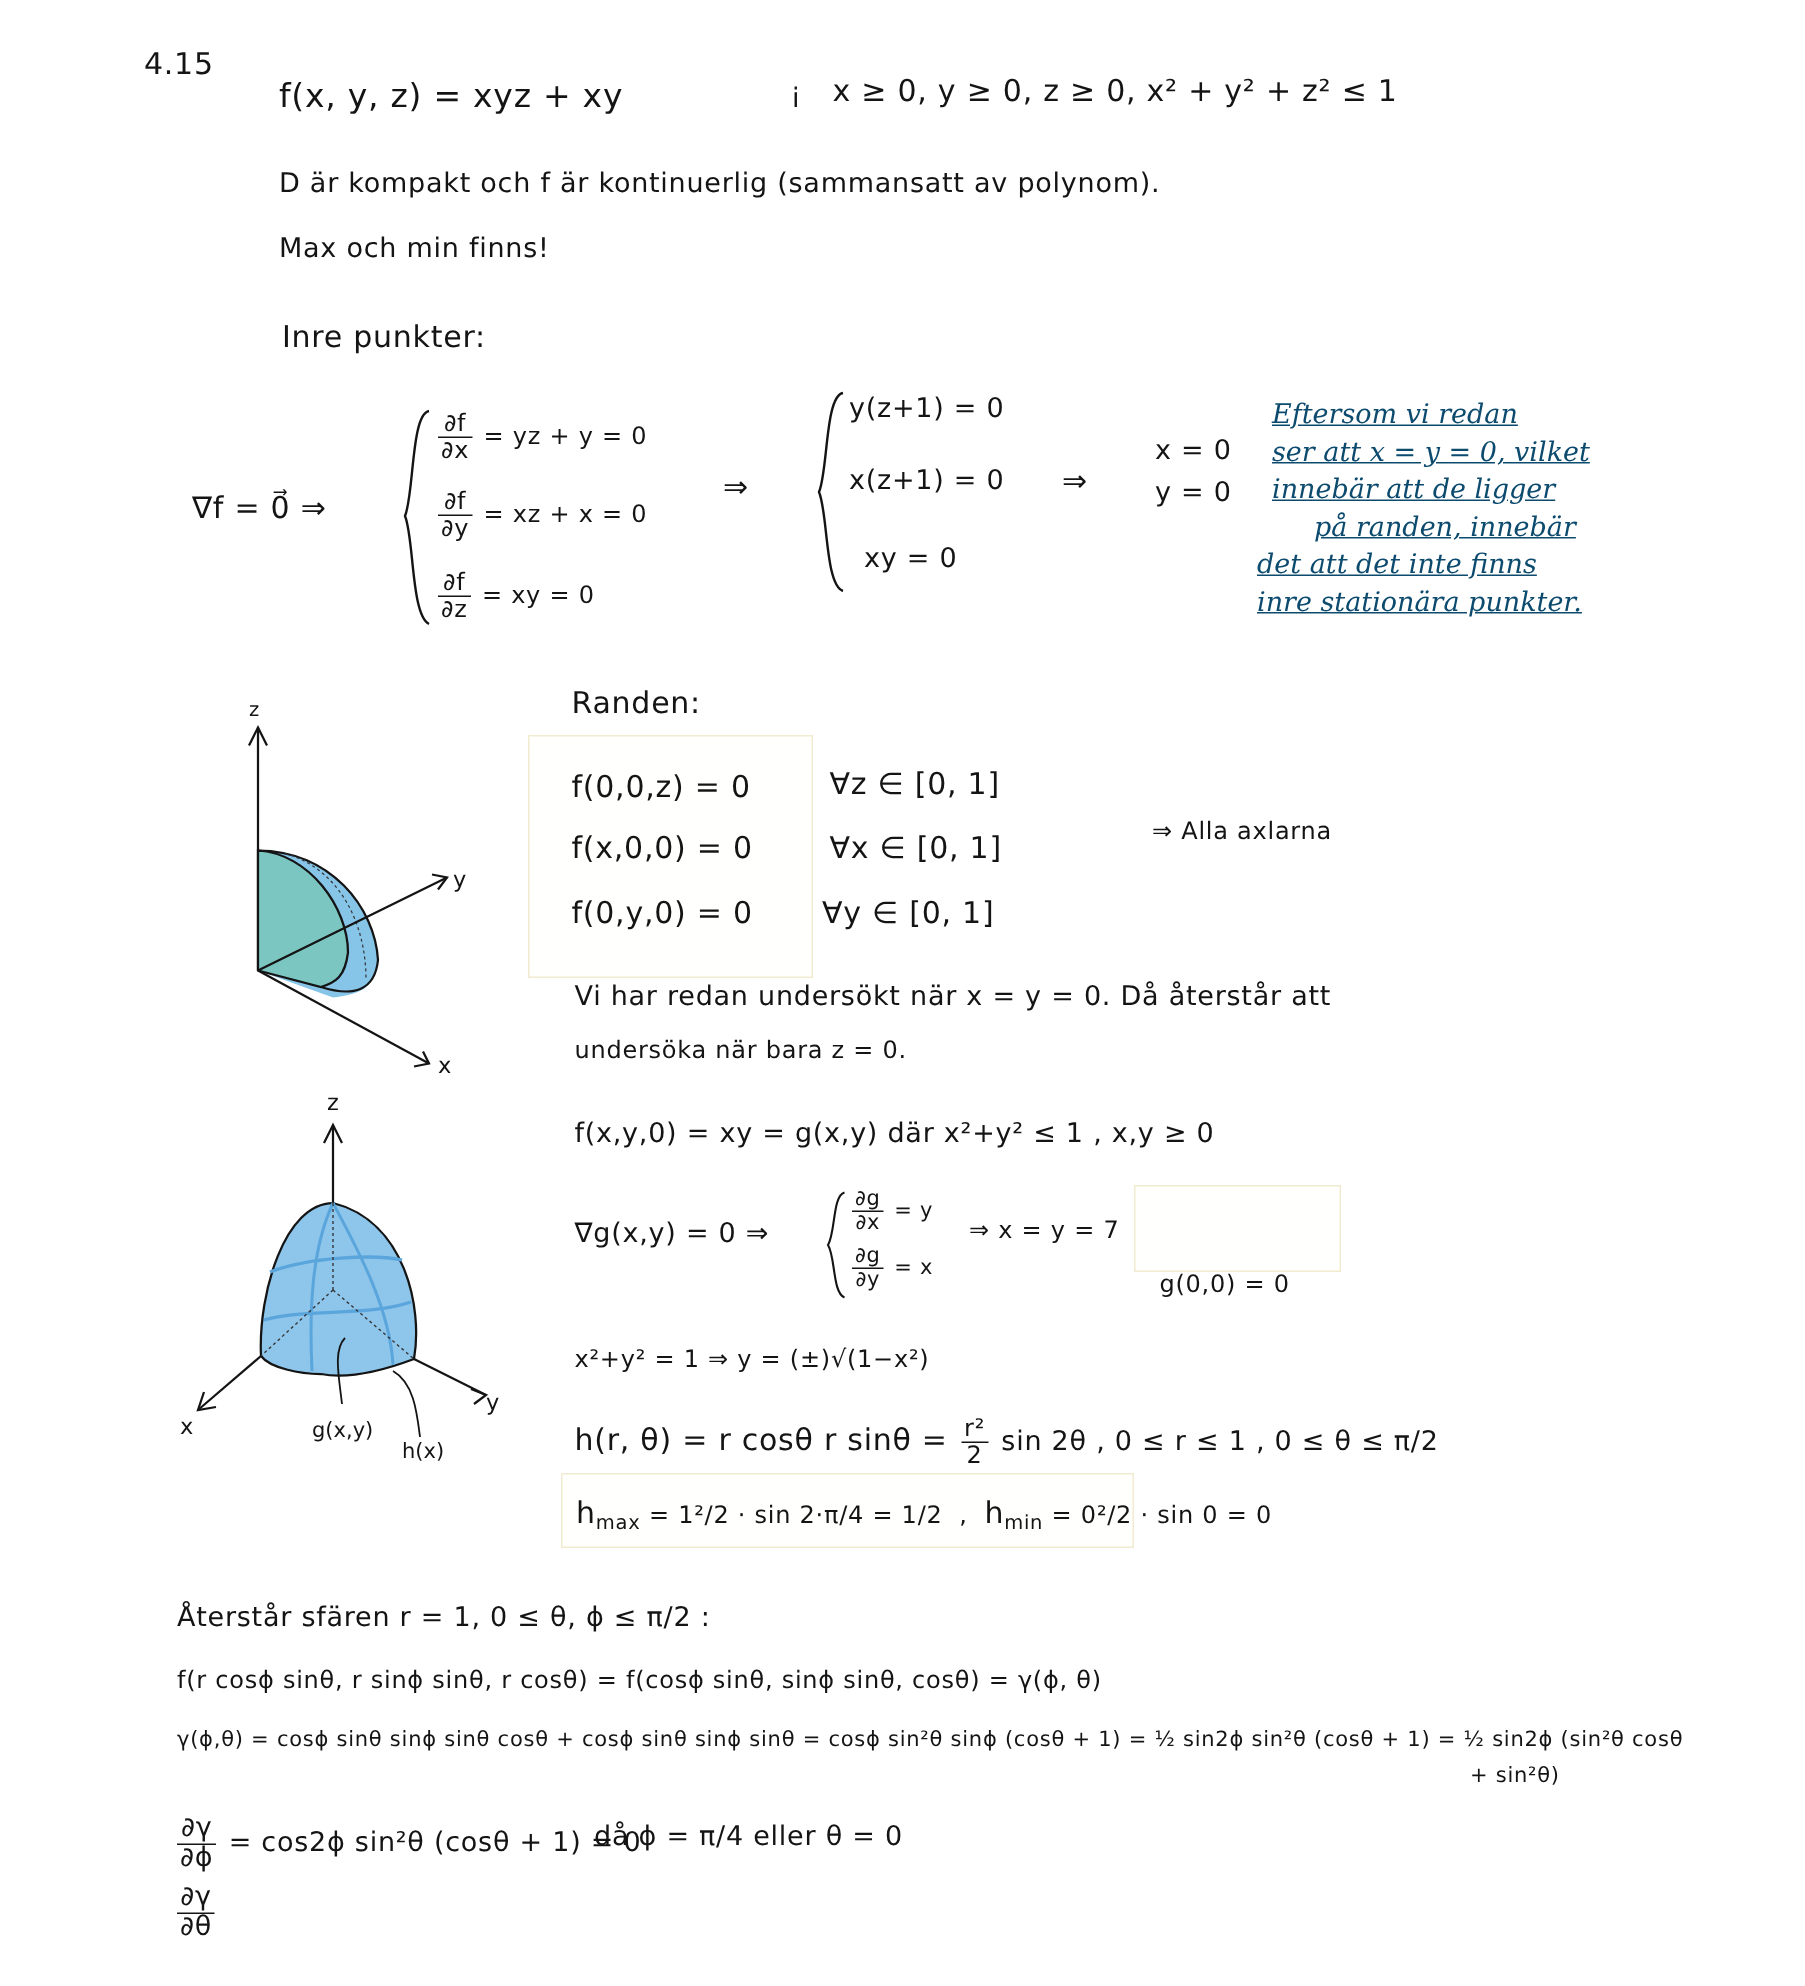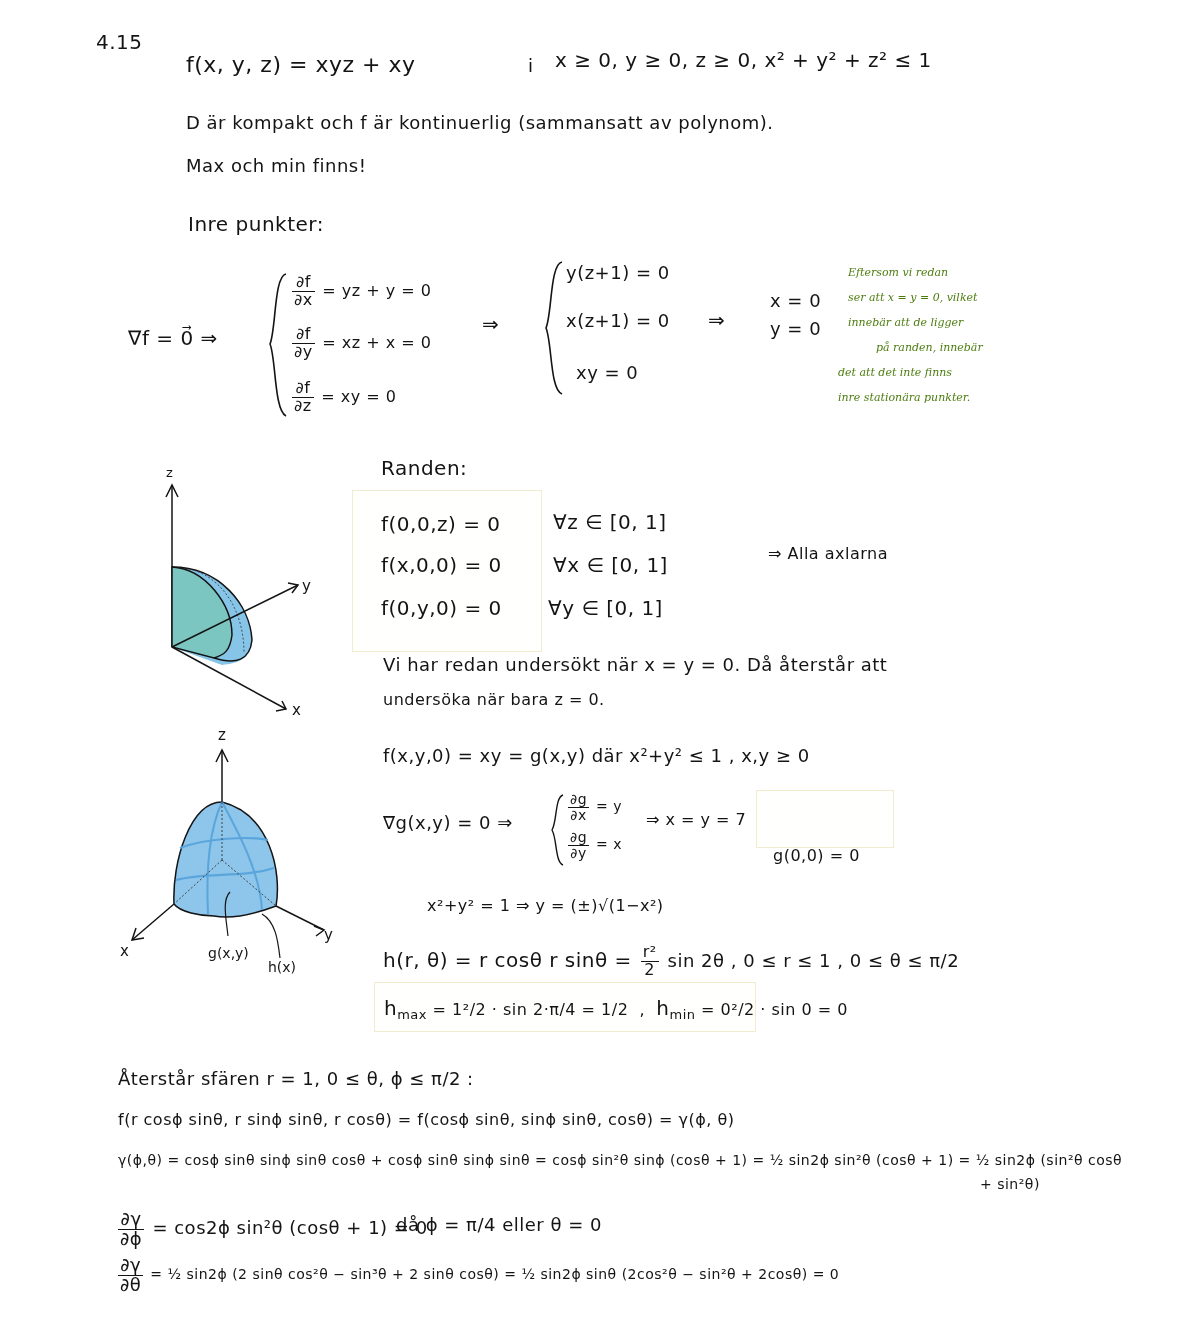--- a/index.html
+++ b/index.html
@@ -16,21 +16,21 @@
   .f14 { font-size: 14px; }
   .f13 { font-size: 13px; }
   .box {
     position: absolute; border: 1.5px solid #f1ebcf; background: #fffffd;
   }
   .frac { display: inline-block; vertical-align: middle; text-align: center; line-height: 1.05; margin: 0 2px; }
   .frac .num { display: block; border-bottom: 1.3px solid #141414; padding: 0 2px; }
   .frac .den { display: block; padding: 0 2px; }
   .brace { position: absolute; }
   svg text { font-family: "DejaVu Sans", sans-serif; fill: #141414; }
-  .note-line { position: absolute; white-space: nowrap; font-family: "DejaVu Serif", serif; font-style: italic; font-size: 11px; color: #4d7c0f; }
+  .note-line { position: absolute; white-space: nowrap; font-family: "DejaVu Serif", serif; font-style: italic; font-size: 18px; color: #0c4a6e; text-decoration: underline; }
 </style>
 </head>
 <body>
 
 <div class="hw f20" style="left:96px;top:30px;">4.15</div>
 <div class="hw f22" style="left:186px;top:52px;">f(x, y, z) = xyz + xy</div>
 <div class="hw f18" style="left:528px;top:55px;">i</div>
 <div class="hw f20" style="left:555px;top:48px;">x ≥ 0, y ≥ 0, z ≥ 0, x² + y² + z² ≤ 1</div>
 <div class="hw f18" style="left:186px;top:112px;">D är kompakt och f är kontinuerlig (sammansatt av polynom).</div>
 <div class="hw f18" style="left:186px;top:155px;">Max och min finns!</div>
@@ -146,21 +146,21 @@
   <span>= y</span>
 </div>
 <div class="hw f14" style="left:566px;top:830px;">
   <span class="frac"><span class="num">∂g</span><span class="den">∂y</span></span>
   <span>= x</span>
 </div>
 <div class="hw f16" style="left:646px;top:810px;">⇒ x = y = 7</div>
 <div class="box" style="left:756px;top:790px;width:136px;height:56px;"></div>
 <div class="hw f16" style="left:773px;top:846px;">g(0,0) = 0</div>
 
-<div class="hw f16" style="left:383px;top:896px;margin-left:44px;">x²+y² = 1  ⇒  y = (±)√(1−x²)</div>
+<div class="hw f16" style="left:383px;top:896px;">x²+y² = 1  ⇒  y = (±)√(1−x²)</div>
 
 <div class="hw f20" style="left:383px;top:944px;">
   <span>h(r, θ) = r cosθ r sinθ =</span>
   <span class="frac f16"><span class="num">r²</span><span class="den">2</span></span>
   <span class="f18">sin 2θ ,   0 ≤ r ≤ 1 ,  0 ≤ θ ≤ π/2</span>
 </div>
 
 <div class="box" style="left:374px;top:982px;width:380px;height:48px;"></div>
 <div class="hw f16" style="left:384px;top:996px;">
   <span class="f20">h</span><sub class="f13">max</sub>
@@ -176,14 +176,13 @@
 <div class="hw f14" style="left:980px;top:1176px;">+ sin²θ)</div>
 
 <div class="hw f15" style="left:116px;top:1210px;">
   <span class="frac"><span class="num">∂γ</span><span class="den">∂ϕ</span></span>
   <span>= cos2ϕ sin²θ (cosθ + 1) = 0</span>
 </div>
 <div class="hw f15" style="left:396px;top:1214px;">då   ϕ = π/4   eller   θ = 0</div>
 
 <div class="hw f14" style="left:116px;top:1256px;">
   <span class="frac f15"><span class="num">∂γ</span><span class="den">∂θ</span></span>
-  <span>= ½ sin2ϕ (2 sinθ cos²θ − sin³θ + 2 sinθ cosθ) = ½ sin2ϕ sinθ (2cos²θ − sin²θ + 2cosθ) = 0</span>
 </div>
 
 </body></html>

